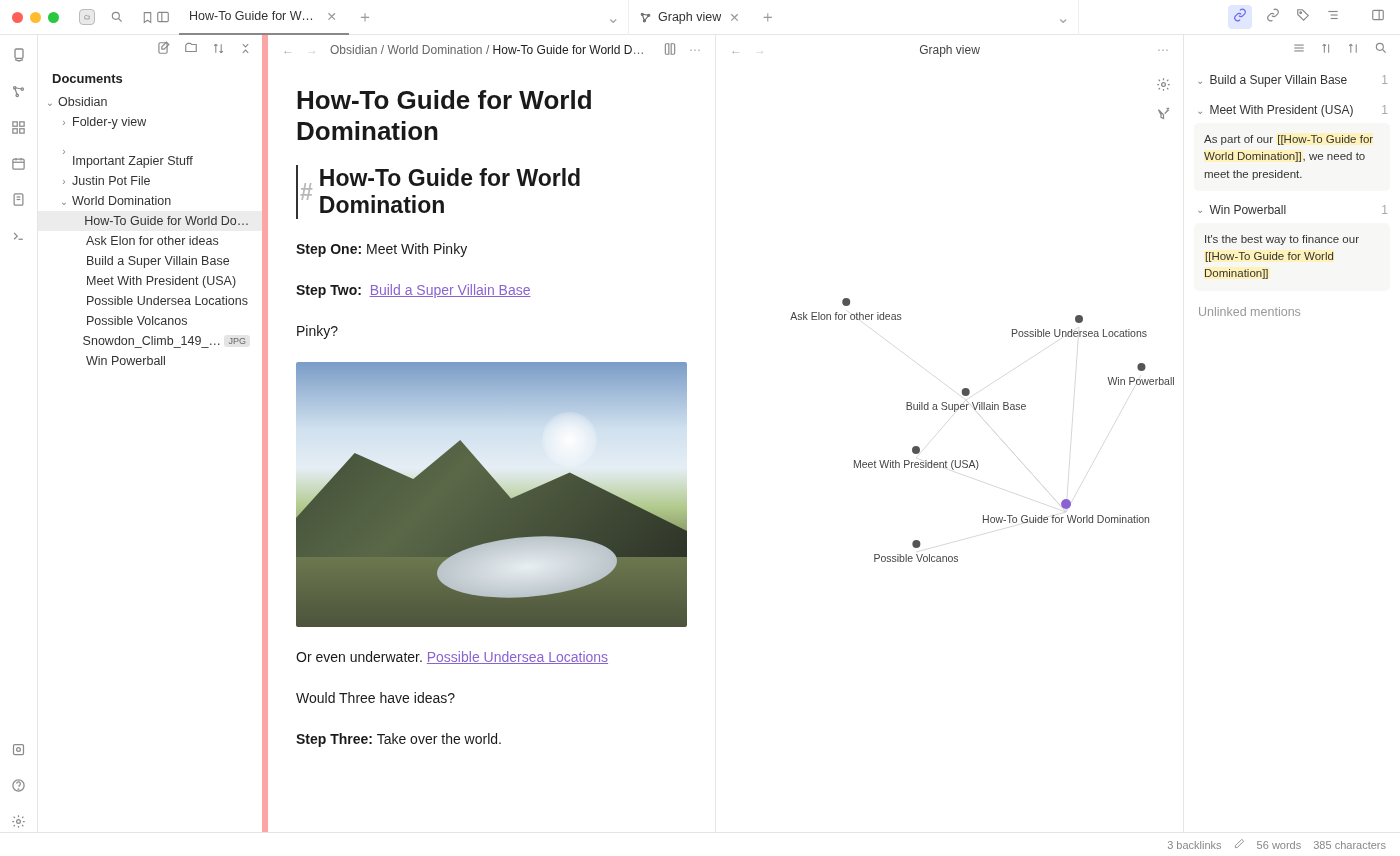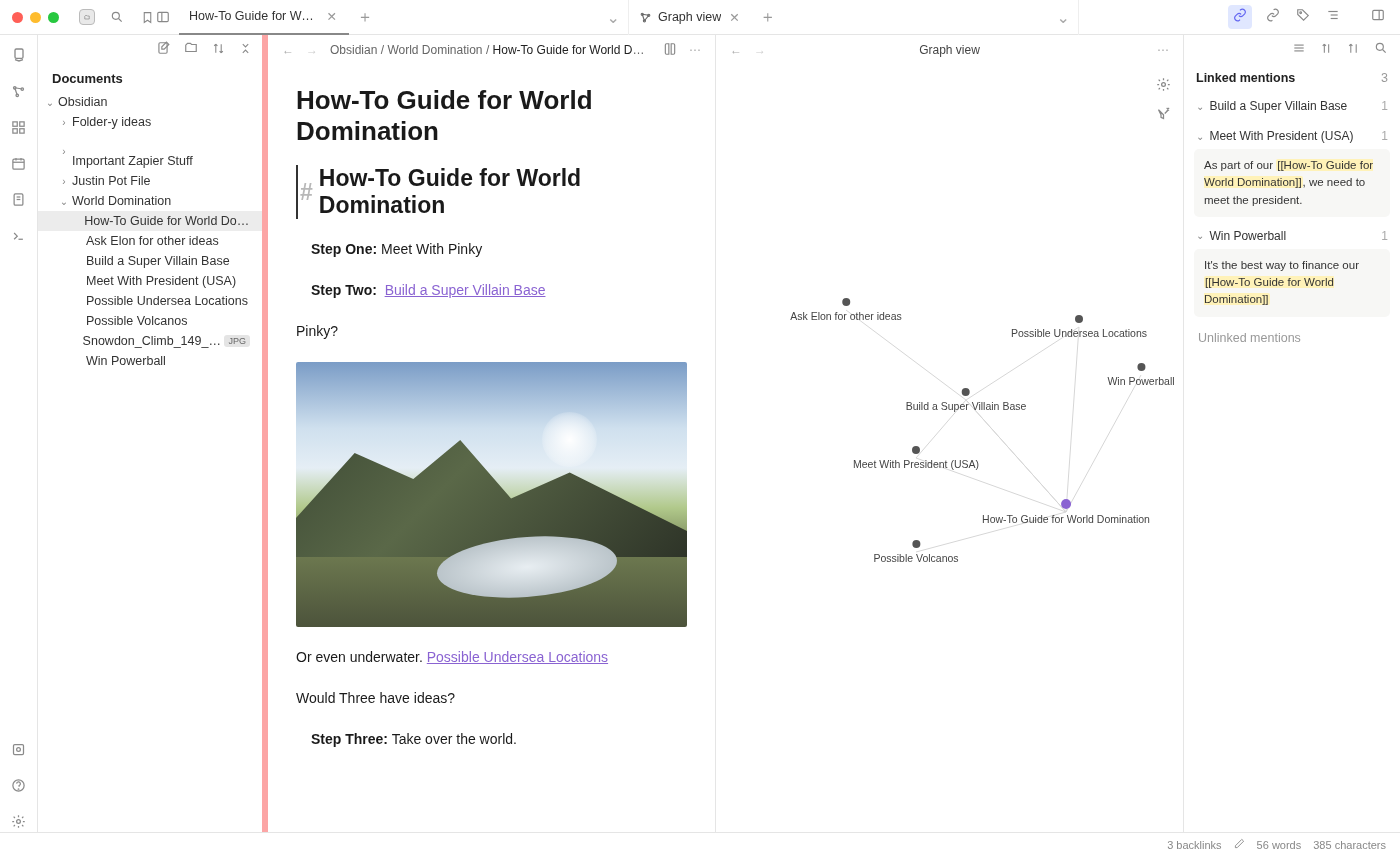--- a/index.html
+++ b/index.html
@@ -40,21 +40,21 @@
 
 .editor-col { width:448px; border-right:1px solid #e5e5e5; display:flex; flex-direction:column; overflow:hidden; }
 .pane-head { height:30px; display:flex; align-items:center; padding:0 14px; font-size:12px; color:#666; gap:12px; }
 .crumbs { flex:1; text-align:center; overflow:hidden; text-overflow:ellipsis; white-space:nowrap; }
 .crumbs .cur { color:#222; }
 .editor-body { flex:1; padding:8px 28px 24px 28px; overflow-y:auto; font-size:14px; color:#1a1a1a; }
 .doc-title { font-size:26px; font-weight:700; margin:12px 0 18px; }
 .h1-src { font-size:23px; font-weight:700; margin:6px 0 20px; display:flex; align-items:center; border-left:2px solid #333; padding-left:2px; }
 .h1-src .hash { color:#b8b8b8; margin-right:6px; }
 .p { margin-bottom:20px; line-height:1.5; }
-.bold { font-weight:700;margin-left:15px; }
+.bold { font-weight:700; }
 .link { color:#8a63d2; text-decoration:underline; cursor:pointer; }
 .img-ph { width:100%; height:265px; border-radius:2px; position:relative; overflow:hidden; margin-bottom:20px;
   background:linear-gradient(to bottom,#7a9cc6 0%,#cfe0ee 25%,#e5eef5 40%,#b1c98b 55%,#6e7a50 72%,#4c533b 100%); }
 .sun { position:absolute; top:50px; right:90px; width:55px; height:55px; border-radius:50%; background:radial-gradient(circle,#fff 0%,#fefefe60 60%,transparent 80%); }
 .mtn { position:absolute; bottom:70px; left:0; width:100%; height:130px; background:linear-gradient(135deg,#3d4a35 0%,#5a6848 40%,#2e3428 100%); clip-path:polygon(0 70%,15% 20%,30% 40%,42% 10%,55% 55%,70% 35%,100% 80%,100% 100%,0 100%); }
 .lake { position:absolute; bottom:30px; right:70px; width:180px; height:60px; background:radial-gradient(ellipse,#e8eef2 0%,#aeb9bf 90%); border-radius:50%; transform:skewY(-4deg); }
 
 .graph-col { flex:1; border-right:1px solid #e5e5e5; display:flex; flex-direction:column; position:relative; }
 .graph-head { height:30px; display:flex; align-items:center; justify-content:center; font-size:12px; color:#444; position:relative; }
 .graph-head .navg { position:absolute; left:14px; display:flex; gap:12px; color:#aaa; }
@@ -247,21 +247,21 @@
           </svg></span>
     </div>
     <div class="side-head">Documents</div>
     <div class="tree" id="tree">
         <div class="tree-item" style="padding-left: 4px;">
           <span class="chev">⌄</span>
           <span style="overflow: hidden; text-overflow: ellipsis;">Obsidian</span>
         </div>
         <div class="tree-item" style="padding-left: 18px;">
           <span class="chev">›</span>
-          <span style="overflow: hidden; text-overflow: ellipsis;">Folder-y ideas</span>
+          <span style="overflow: hidden; text-overflow: ellipsis;">Folder-y view</span>
         </div>
         <div class="tree-item" style="padding-left: 18px;">
           <span class="chev">›</span>
           <span style="overflow: hidden; text-overflow: ellipsis; margin-top: 19px;">Important Zapier Stuff</span>
         </div>
         <div class="tree-item" style="padding-left: 18px;">
           <span class="chev">›</span>
           <span style="overflow: hidden; text-overflow: ellipsis;">Justin Pot File</span>
         </div>
         <div class="tree-item" style="padding-left: 18px;">
@@ -410,24 +410,20 @@
             <path d="M8 4v16M8 4l-3 3M8 4l3 3M16 20V4"></path>
           </svg></span>
       <span class="ic"><svg width="13" height="13" viewBox="0 0 24 24" fill="none" stroke="#8a8a8a" stroke-width="2">
             <path d="M7 4v16M7 4l-3 3M7 4l3 3M17 4v16"></path>
           </svg></span>
       <span class="ic"><svg width="14" height="14" viewBox="0 0 24 24" fill="none" stroke="#8a8a8a" stroke-width="2">
             <circle cx="10" cy="10" r="6"></circle>
             <line x1="15" y1="15" x2="20" y2="20"></line>
           </svg></span>
     </div>
-    <div class="mentions-head">
-      <span>Linked mentions</span>
-        <span class="cnt">3</span>
-    </div>
     <div id="mentions">
         <div class="mention">
           <div class="m-title">
             <span class="m-chev">⌄</span>
             <span>Build a Super Villain Base</span>
             <span class="m-cnt">1</span>
           </div>
         </div>
         <div class="mention">
           <div class="m-title">

